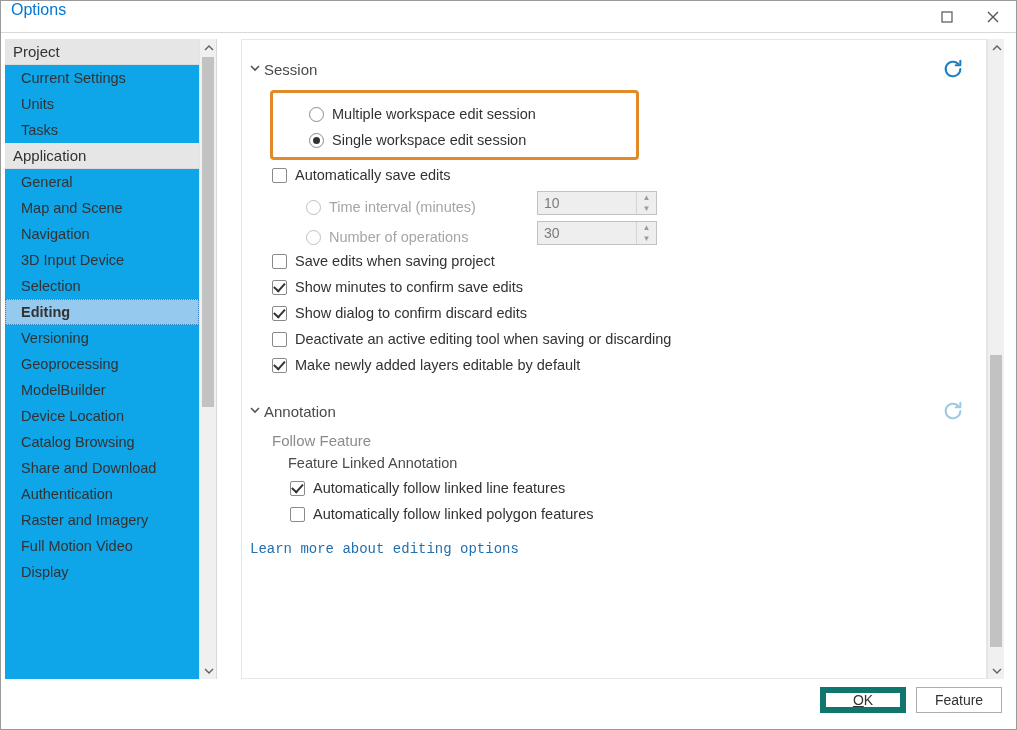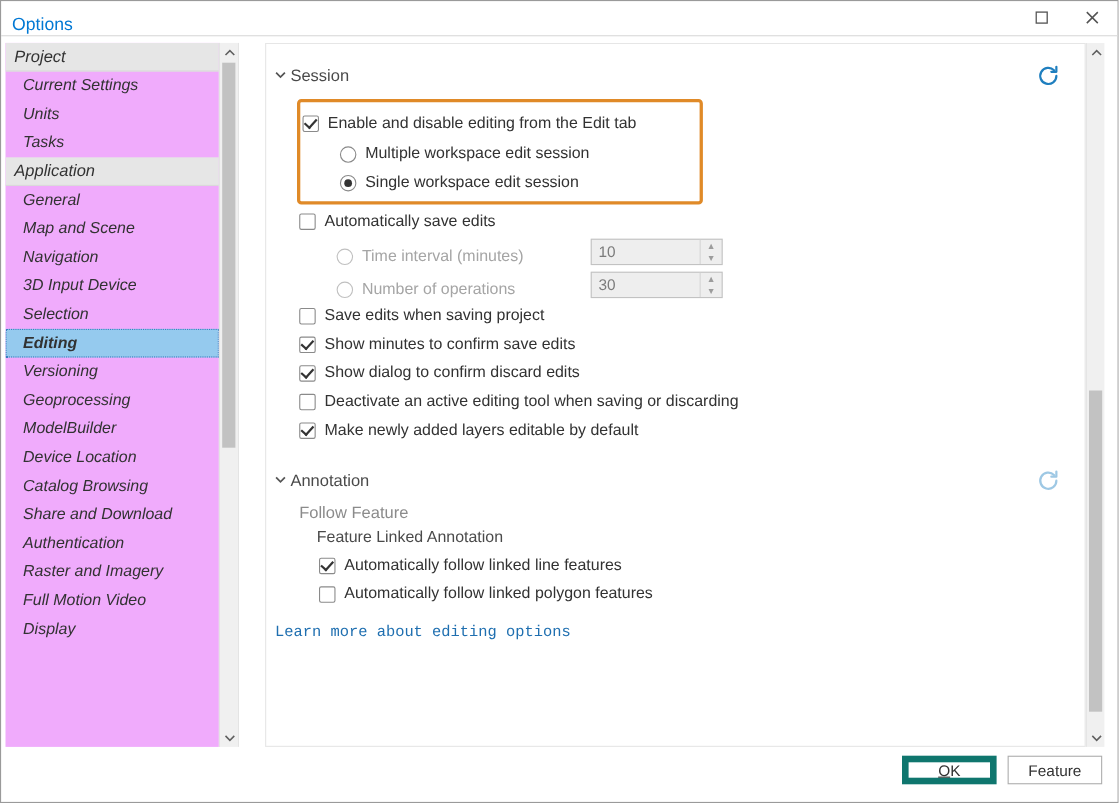--- a/index.html
+++ b/index.html
@@ -16,21 +16,21 @@
     border: 1px solid #9a9a9a;
     background: #fff;
     display: flex;
     flex-direction: column;
     position: relative;
   }
   
   .titlebar {
     height: 32px;
     display: flex;
-    align-items: flex-end;
+    align-items: flex-start;
     padding-left: 10px;
     border-bottom: 1px solid #d9d9d9;
   }
   .titlebar-title {
     color: #0078d4;
     font-size: 16px;
   }
   .titlebar-spacer { flex: 1; }
   .titlebar-btn {
     width: 46px;
@@ -53,22 +53,21 @@
   .sidebar-wrap {
     width: 212px;
     border-right: 1px solid #d9d9d9;
     position: relative;
     display: flex;
   }
   .sidebar {
     flex: 1;
     overflow: hidden;
     position: relative;
-    background: #f0abfc;
-    font-style: italic;
+    background: #0ea5e9;
   }
   .sb-group-header {
     background: #e6e6e6;
     padding: 4px 8px;
     font-size: 15px;
     border-bottom: 1px solid #d9d9d9;
   }
   .sb-item {
     padding: 5px 6px 5px 16px;
     font-size: 14.5px;
@@ -366,24 +365,20 @@
           <span>Session</span>
           <span class="reset">
             <svg width="22" height="22" viewBox="0 0 24 24">
                 <path d="M20 12a8 8 0 1 1-2.34-5.66" fill="none" stroke="#1f7fbf" stroke-width="2.2" stroke-linecap="round"></path>
                 <path d="M20 3v5h-5" fill="none" stroke="#1f7fbf" stroke-width="2.2" stroke-linecap="round" stroke-linejoin="round"></path>
               </svg>
           </span>
         </div>
 
         <div class="highlight-box">
-          <div class="row">
-            <span class="chk checked"></span>
-            <span class="lbl">Enable and disable editing from the Edit tab</span>
-          </div>
           <div class="row indent2">
             <span class="rad"></span>
             <span class="lbl">Multiple workspace edit session</span>
           </div>
           <div class="row indent2">
             <span class="rad checked"></span>
             <span class="lbl">Single workspace edit session</span>
           </div>
         </div>
 

